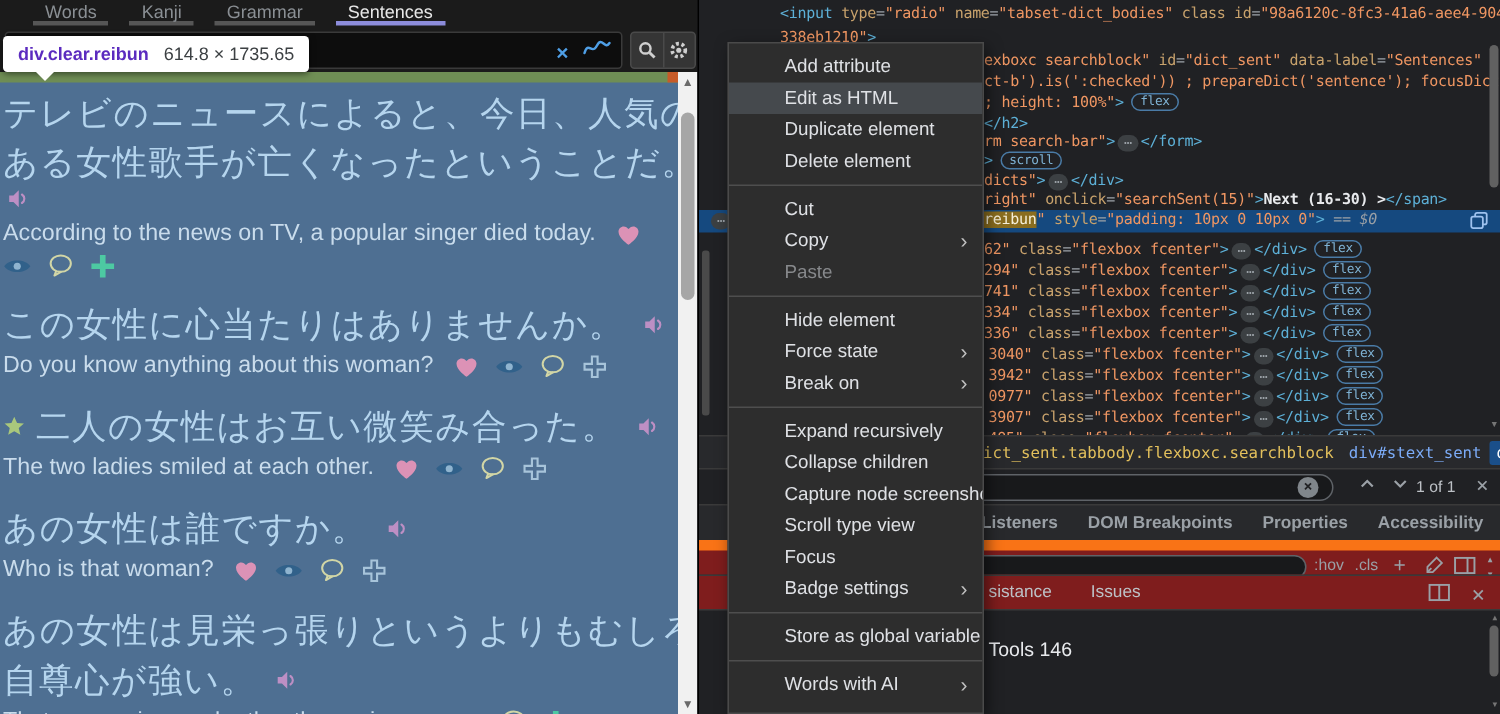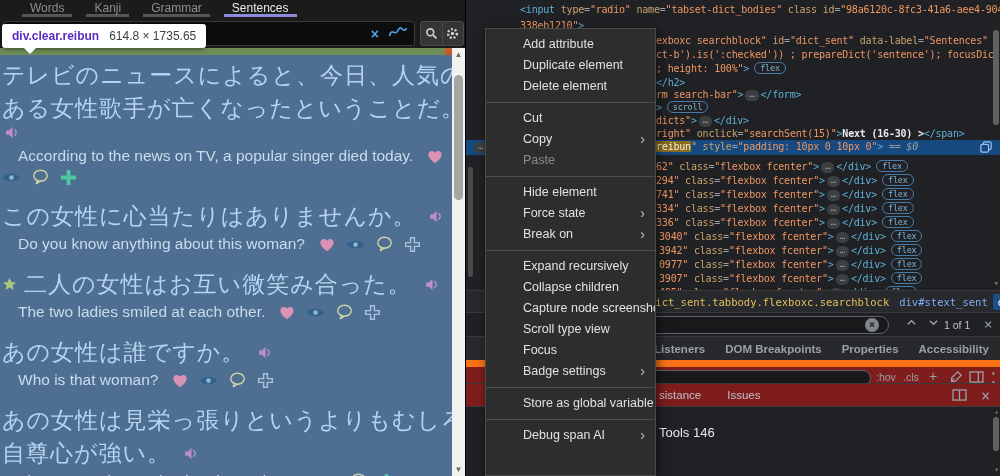--- a/index.html
+++ b/index.html
@@ -26,21 +26,21 @@
   #tooltip .sel { font-weight:bold; font-size:12px; color:#5b2bbf; }
   #tooltip .dims { font-size:12px; color:#3c4043; margin-left:10px; }
   #tooltip .ptr { position:absolute; left:22px; bottom:-6px; width:0; height:0;
     border-left:6px solid transparent; border-right:6px solid transparent; border-top:6px solid #ffffff; }
 
   #content { position:absolute; left:0; top:48px; width:452px; height:428px; background:#4e6f92; overflow:hidden; }
   #green-strip { height:7px; background:#6f8e55; position:relative; }
   #green-strip .orange-bit { position:absolute; right:0; top:0; width:7px; height:7px; background:#c75b28; }
   .sent { padding:0 2px; }
   .jp { font-size:23px; line-height:33px; color:#b5d5ee; letter-spacing:1px; white-space:nowrap; }
-  .en { font-size:15.5px; line-height:22px; color:#c9dcec; white-space:nowrap; display:flex; align-items:center;margin-left:16px; }
+  .en { font-size:15.5px; line-height:22px; color:#c9dcec; white-space:nowrap; display:flex; align-items:center; }
   .icon-row { display:flex; align-items:center; height:20px; gap:11px; }
   .sent svg { vertical-align:middle; }
   .spk { color:#bd8fc4; margin-left:12px; display:inline-flex; }
   .spk.own { margin-left:2px; }
   .heart { color:#dc92b6; margin-left:14px; display:inline-flex; }
   .eye  { color:#31618a; margin-left:11px; display:inline-flex; }
   .bub  { color:#d2d6a6; margin-left:11px; display:inline-flex; }
   .plus { margin-left:11px; display:inline-flex; }
   .plus.solid { color:#4dc9a2; }
   .plus.outline { color:#a7c4da; }
@@ -519,36 +519,37 @@
     <div id="drawer">
       <div id="drawer-text">Tools 146</div>
       <div id="drawer-sb-up">▴</div>
       <div id="drawer-sb-thumb"></div>
       <div id="drawer-sb-down">▾</div>
     </div>
   </div>
 
   <div id="ctx-menu">
       <div class="menu-item"><span>Add attribute</span></div>
+      <div class="menu-item hl"><span>Edit as HTML</span></div>
       <div class="menu-item"><span>Duplicate element</span></div>
       <div class="menu-item"><span>Delete element</span></div>
       <div class="menu-sep"></div>
       <div class="menu-item"><span>Cut</span></div>
       <div class="menu-item"><span>Copy</span><span class="arrow">›</span></div>
       <div class="menu-item disabled"><span>Paste</span></div>
       <div class="menu-sep"></div>
       <div class="menu-item"><span>Hide element</span></div>
       <div class="menu-item"><span>Force state</span><span class="arrow">›</span></div>
       <div class="menu-item"><span>Break on</span><span class="arrow">›</span></div>
       <div class="menu-sep"></div>
       <div class="menu-item"><span>Expand recursively</span></div>
       <div class="menu-item"><span>Collapse children</span></div>
       <div class="menu-item"><span>Capture node screenshot</span></div>
       <div class="menu-item"><span>Scroll type view</span></div>
       <div class="menu-item"><span>Focus</span></div>
       <div class="menu-item"><span>Badge settings</span><span class="arrow">›</span></div>
       <div class="menu-sep"></div>
       <div class="menu-item"><span>Store as global variable</span></div>
       <div class="menu-sep"></div>
-      <div class="menu-item"><span>Debug span AI</span><span class="arrow">›</span></div>
+      <div class="menu-item"><span>Words with AI</span><span class="arrow">›</span></div>
     </div>
 
 </div>
 
 </body></html>

